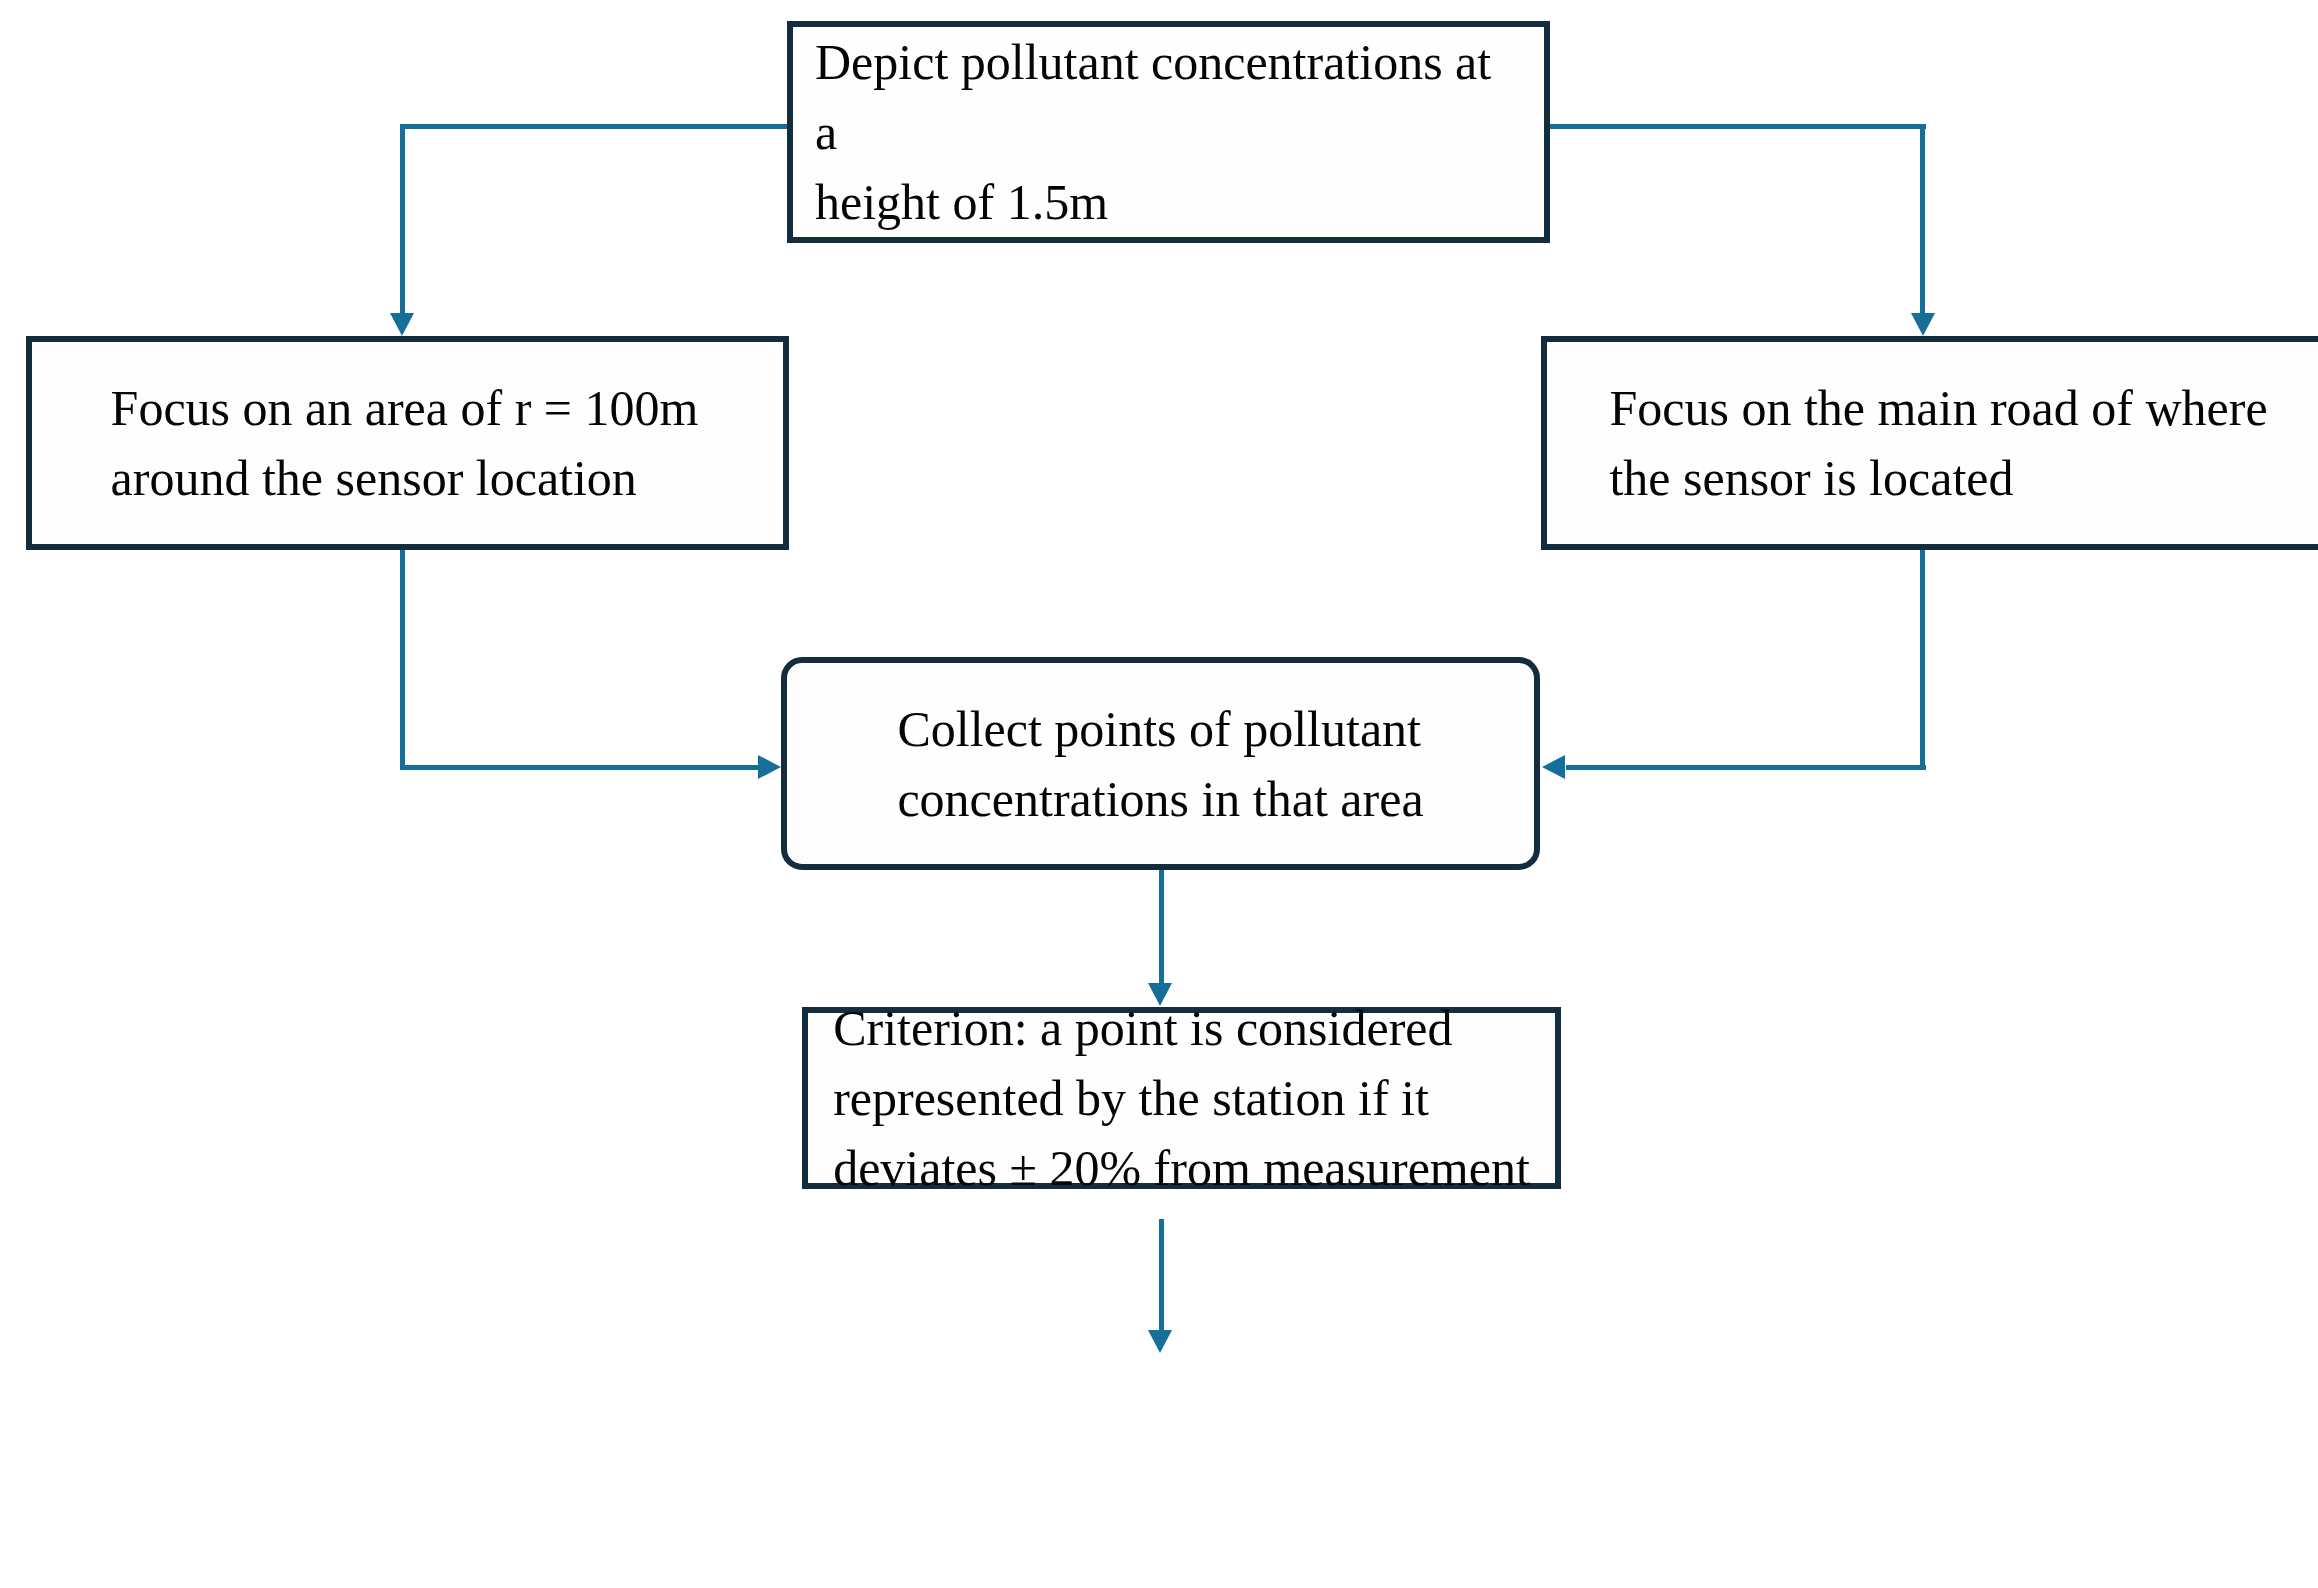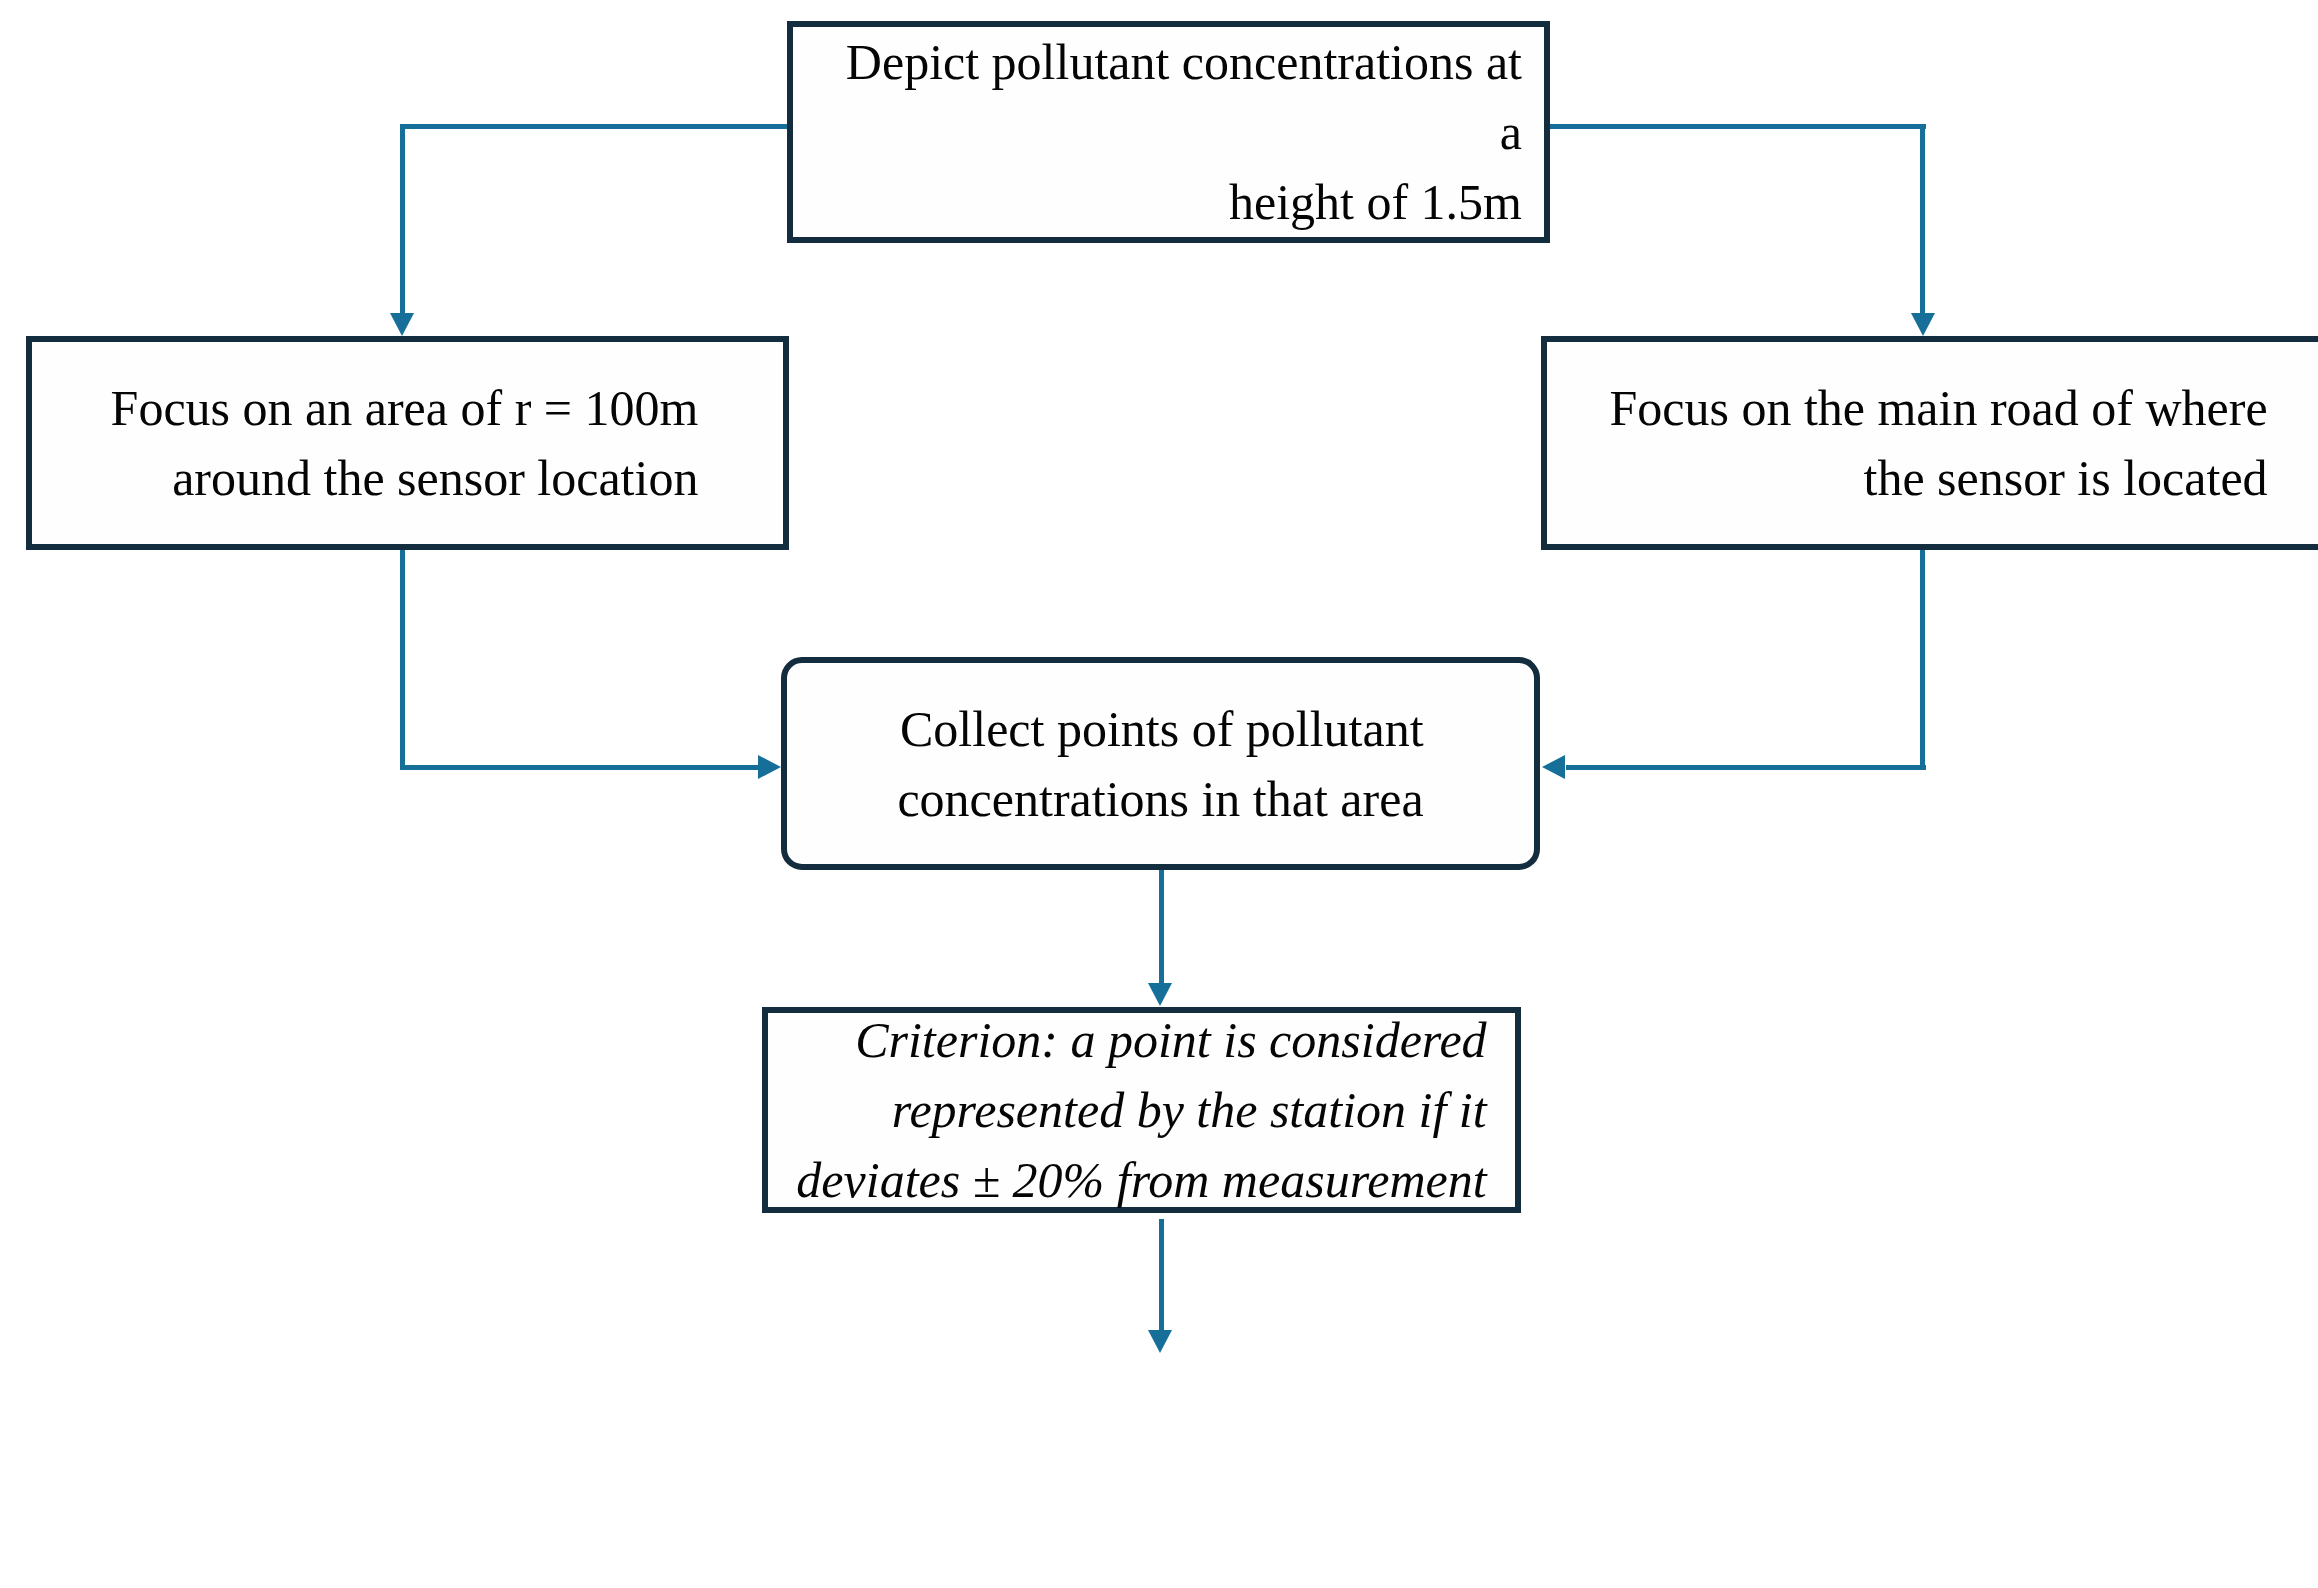--- a/index.html
+++ b/index.html
@@ -18,21 +18,21 @@
     overflow:hidden;
   }
   .node{
     position:absolute;
     box-sizing:border-box;
     border:6.6px solid var(--border-color);
     background:#fefefe;
     display:flex;
     align-items:center;
     justify-content:center;
-    text-align:right;
+    text-align:left;
     font-size:50px;
     line-height:70px;
     color:var(--text-color);
     white-space:pre-line;
     padding:0 22px;
   }
   .seg{position:absolute;background:var(--connector);}
   .head{position:absolute;width:0;height:0;}
   .head.down{
     border-left:12.5px solid transparent;
@@ -48,21 +48,21 @@
     border-top:12.5px solid transparent;
     border-bottom:12.5px solid transparent;
     border-right:23.5px solid var(--connector);
   }
 
   
   #node-depict   {left:787px;top:20.5px;  width:763px;height:222px;}
   #node-area     {left:26px;  top:336px; width:763px;height:214px;padding-left:16px;}
   #node-road     {left:1541px;top:336px; width:795px;height:214px;}
   #node-collect  {left:781px;top:657px; width:759px;height:213px;border-radius:21px;}
-  #node-criterion{left:762px;top:1007px;width:759px;height:206px;font-style:italic;}
+  #node-criterion{left:802px;top:1007px;width:759px;height:182px;}
   #node-evaluate {left:784px;top:1354px;width:757px;height:216px;}
 </style>
 </head>
 <body>
 
 <div class="canvas">
 
   <div class="seg" style="left:400px;top:124px;width:389px;height:5.1px;"></div>
   <div class="seg" style="left:400px;top:124px;width:5.1px;height:189px;"></div>
   <div class="head down" style="left:390px;top:313px;"></div>

